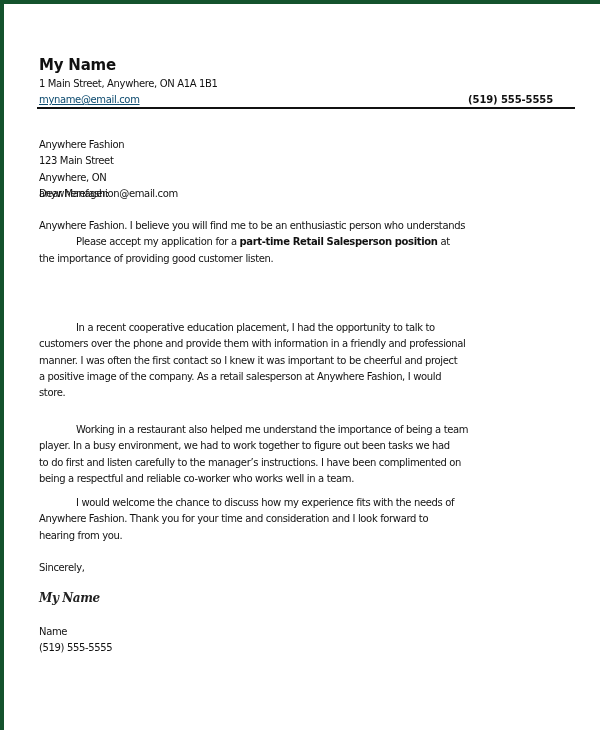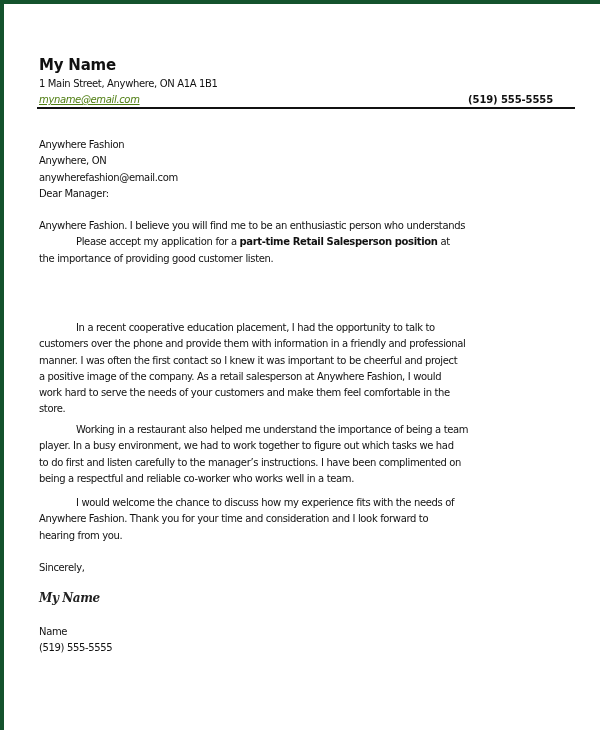--- a/index.html
+++ b/index.html
@@ -6,21 +6,21 @@
     body { width: 600px; height: 730px; position: relative; overflow: hidden; }
     .page {
       position: absolute; left: 0; top: 0; width: 598px; height: 728px;
       border: 4px solid #14532d; background: #fff;
       font-family: "DejaVu Sans", sans-serif; color: #111;
     }
     .abs { position: absolute; white-space: nowrap; }
     .txt { font-size: 10px; letter-spacing: -0.35px; line-height: 16.3px; }
     .hdr-name { left: 35px; top: 52px; font-size: 15px; font-weight: bold; letter-spacing: -0.2px; }
     .hdr-addr { left: 35px; top: 72px; }
-    .hdr-email { left: 35px; top: 88px; color: #4d7c0f; text-decoration: underline; font-style: italic; }
+    .hdr-email { left: 35px; top: 88px; color: #0c4a6e; text-decoration: underline; }
     .hdr-phone { right: 49px; top: 88px; font-weight: bold; letter-spacing: -0.1px; }
     .rule { position: absolute; left: 33px; width: 538px; top: 103px; height: 2px; background: #111; }
     .block { position: absolute; left: 35px; }
     .line { display: block; white-space: nowrap; }
     .indent { padding-left: 37px; }
     b { font-weight: bold; }
     .sig-script {
       font-family: "DejaVu Serif", serif; font-style: italic; font-weight: bold;
       font-size: 12px; letter-spacing: -0.4px; color: #222;
     }
@@ -31,44 +31,44 @@
 <div class="page">
 
   <div class="abs hdr-name">My Name</div>
   <div class="abs txt hdr-addr">1 Main Street, Anywhere, ON A1A 1B1</div>
   <div class="abs txt hdr-email">myname@email.com</div>
   <div class="abs txt hdr-phone">(519) 555-5555</div>
   <div class="rule"></div>
 
   <div class="block txt" style="top:133px;">
     <span class="line">Anywhere Fashion</span>
+    <span class="line">123 Main Street</span>
     <span class="line">Anywhere, ON</span>
     <span class="line">anywherefashion@email.com</span>
   </div>
 
   <div class="block txt" style="top:182px;">Dear Manager:</div>
 
   <div class="block txt" style="top:214px;">
     <span class="line">Anywhere Fashion. I believe you will find me to be an enthusiastic person who understands</span>
     <span class="line indent"><span>Please accept my application for a </span><b>part-time Retail Salesperson position</b><span> at</span></span>
     <span class="line">the importance of providing good customer listen.</span>
   </div>
 
   <div class="block txt" style="top:304px;margin-top:12px;">
     <span class="line indent">In a recent cooperative education placement, I had the opportunity to talk to</span>
     <span class="line">customers over the phone and provide them with information in a friendly and professional</span>
     <span class="line">manner. I was often the first contact so I knew it was important to be cheerful and project</span>
     <span class="line">a positive image of the company. As a retail salesperson at Anywhere Fashion, I would</span>
-    <span class="line">work hard to serve the needs of your customers and make them feel comfortable in the</span>
     <span class="line">store.</span>
   </div>
 
   <div class="block txt" style="top:418px;">
     <span class="line indent">Working in a restaurant also helped me understand the importance of being a team</span>
-    <span class="line">player. In a busy environment, we had to work together to figure out which tasks we had</span>
+    <span class="line">player. In a busy environment, we had to work together to figure out been tasks we had</span>
     <span class="line">to do first and listen carefully to the manager’s instructions. I have been complimented on</span>
     <span class="line">being a respectful and reliable co-worker who works well in a team.</span>
   </div>
 
   <div class="block txt" style="top:491px;">
     <span class="line indent">I would welcome the chance to discuss how my experience fits with the needs of</span>
     <span class="line">Anywhere Fashion. Thank you for your time and consideration and I look forward to</span>
     <span class="line">hearing from you.</span>
   </div>
 

